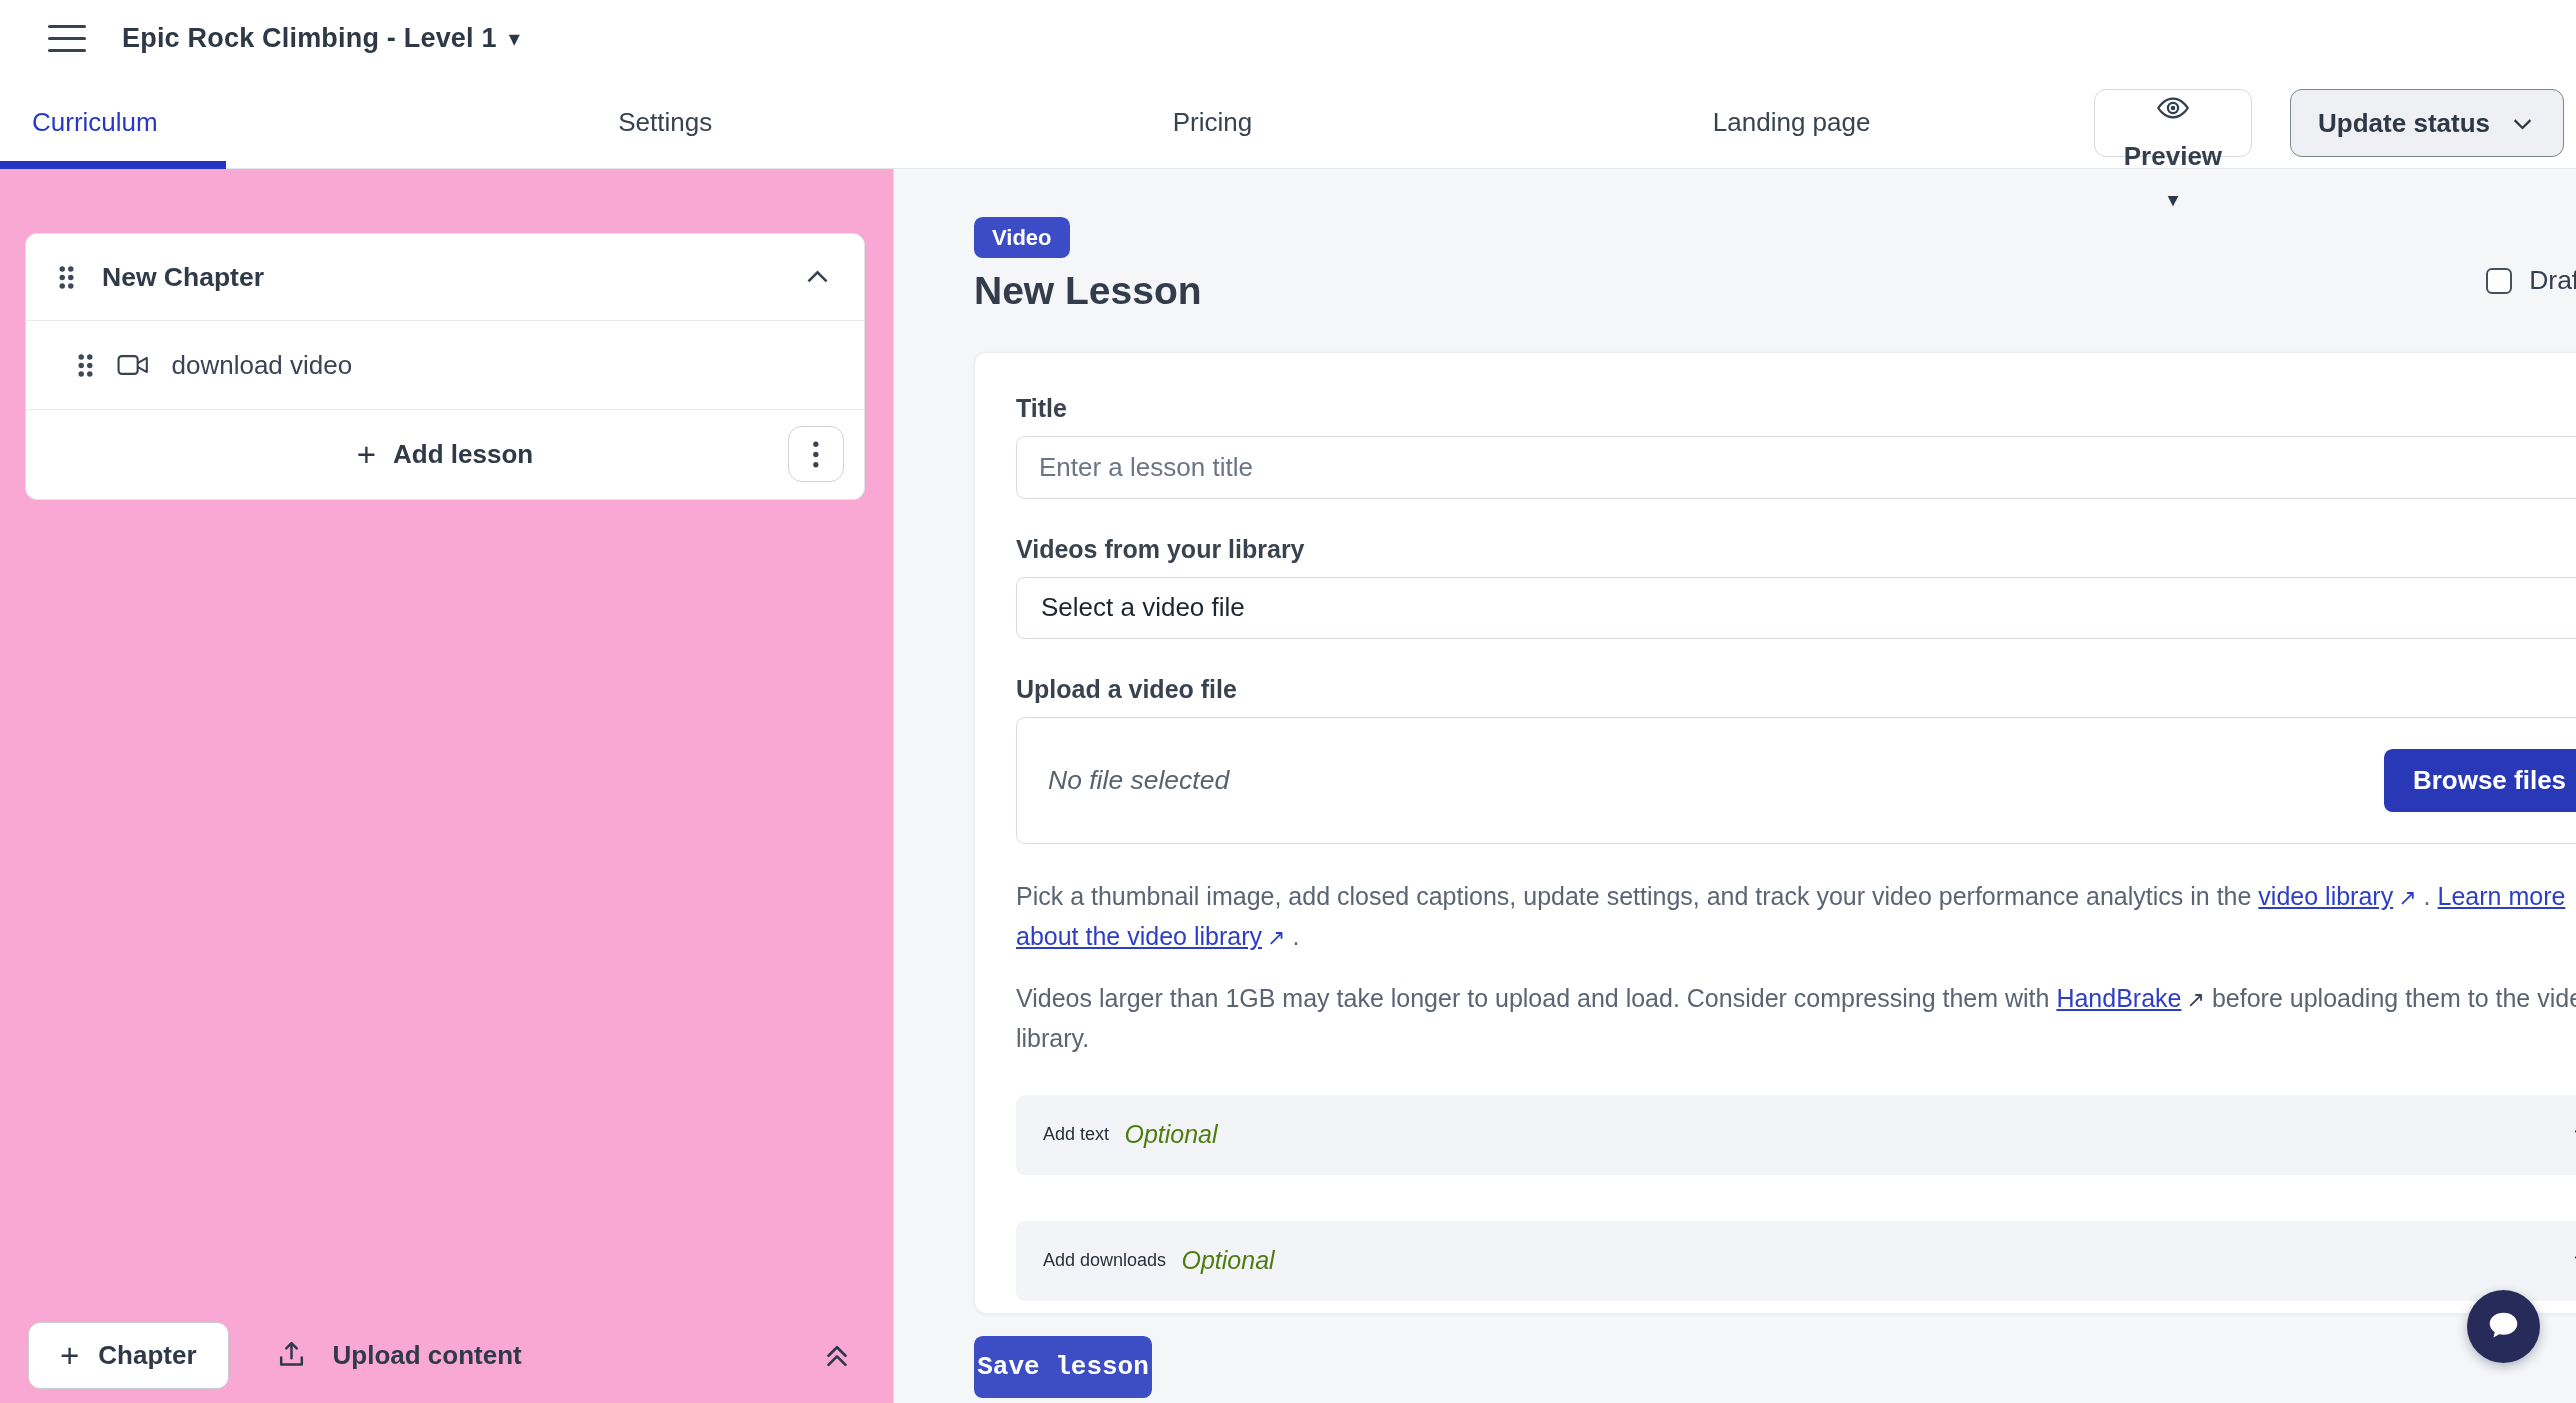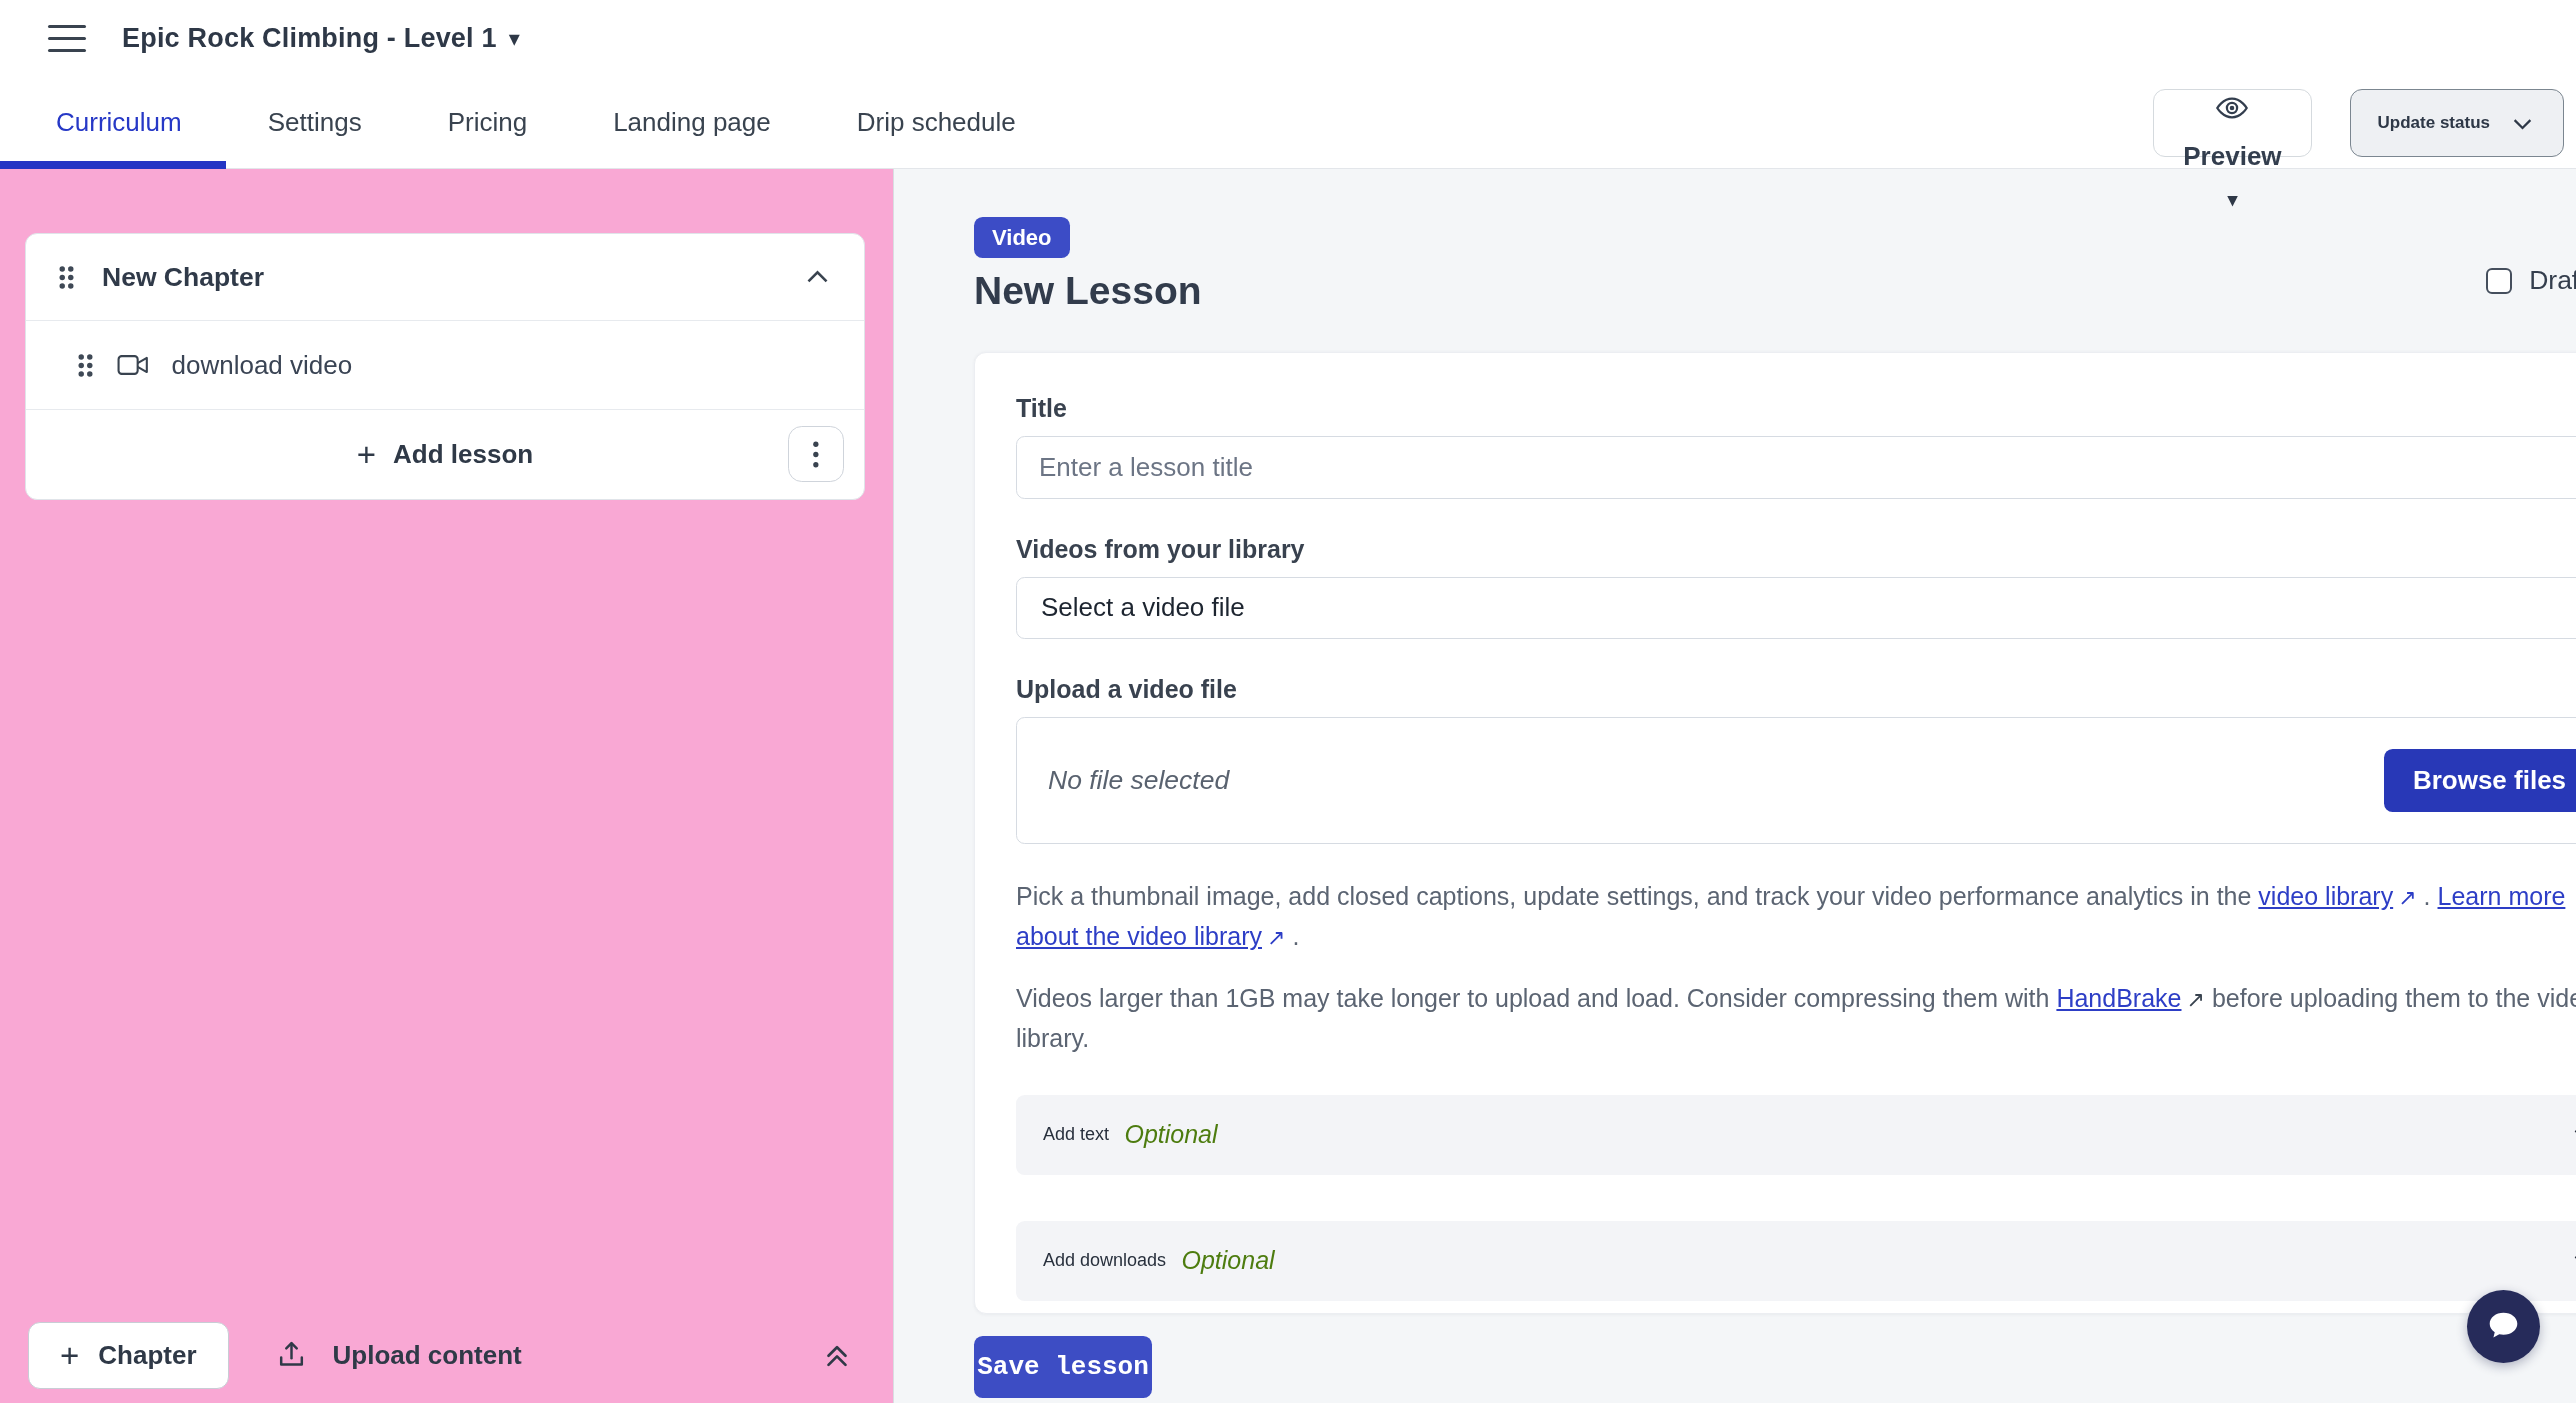--- a/index.html
+++ b/index.html
@@ -7,27 +7,27 @@
   body { font-family:"Liberation Sans", sans-serif; background:#f4f6f8; color:#333d4d; }
 
   
   .header { background:#fff; }
   .topbar { height:77px; display:flex; align-items:center; padding-left:48px; }
   .hamburger { width:38px; display:flex; flex-direction:column; gap:8.6px; cursor:pointer; }
   .hamburger i { display:block; height:3.4px; background:#39434f; border-radius:1.7px; }
   .course-title { margin-left:36px; font-size:27px; font-weight:700; color:#2e3847; letter-spacing:0.2px; }
   .title-caret { font-size:22px; color:#2e3847; margin-left:12px; }
 
-  .tabbar { height:92px; display:flex; align-items:center; padding-left:56px; position:relative; border-bottom:1.7px solid #e3e6ea; }
+  .tabbar { height:92px; display:flex; align-items:center; padding-left:32px; position:relative; border-bottom:1.7px solid #e3e6ea;justify-content:space-between; }
   .tab { font-size:26px; color:#39434f; margin-right:86px; cursor:pointer; }
   .tab.active { color:#2638c6; }
   .tab-underline { position:absolute; left:0; bottom:-1.7px; width:226px; height:8.6px; background:#2435c4; }
   .header-actions { position:absolute; right:12px; top:12px; display:flex; gap:38px; }
   .btn-preview { height:68px; display:flex; align-items:center; gap:15.4px; background:#fff; border:1.7px solid #d5dade; border-radius:12px; padding:0 29px; font-size:26px; font-weight:700; color:#333e4e; cursor:pointer;flex-direction:column; }
-  .btn-update { height:68px; display:flex; align-items:center; gap:19px; background:#eef0f3; border:1.7px solid #7b8690; border-radius:12px; padding:0 27px; font-size:17px; font-weight:700; color:#2e3847; cursor:pointer; }
+  .btn-update { height:68px; display:flex; align-items:center; gap:19px; background:#eef0f3; border:1.7px solid #7b8690; border-radius:12px; padding:0 27px; font-size:26px; font-weight:700; color:#2e3847; cursor:pointer; }
   .caret-sm { font-size:19px; color:#2e3847; }
 
   
   .bodyrow { display:flex; height:1234px; }
   .sidebar { width:894px; background:#f9a8d4; border-right:1.7px solid #d9dde2; position:relative; flex:none; }
   .main { flex:1; position:relative; padding:0 47px 0 80px; }
 
   
   .chapter-card { margin:64px 28px 0 25px; border:1.7px solid #e0e4e9; border-radius:12px; background:#fff; overflow:hidden; }
   .chapter-head { height:87px; display:flex; align-items:center; padding:0 31px; border-bottom:1.7px solid #e7eaee; }

